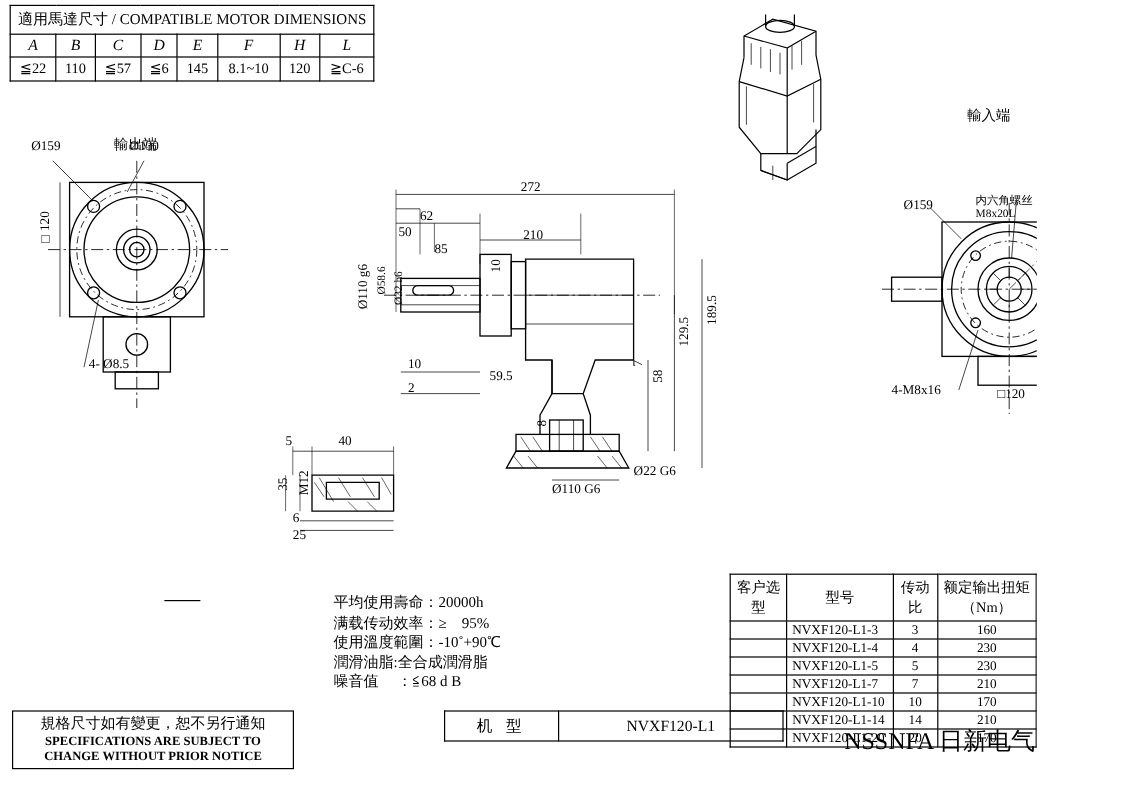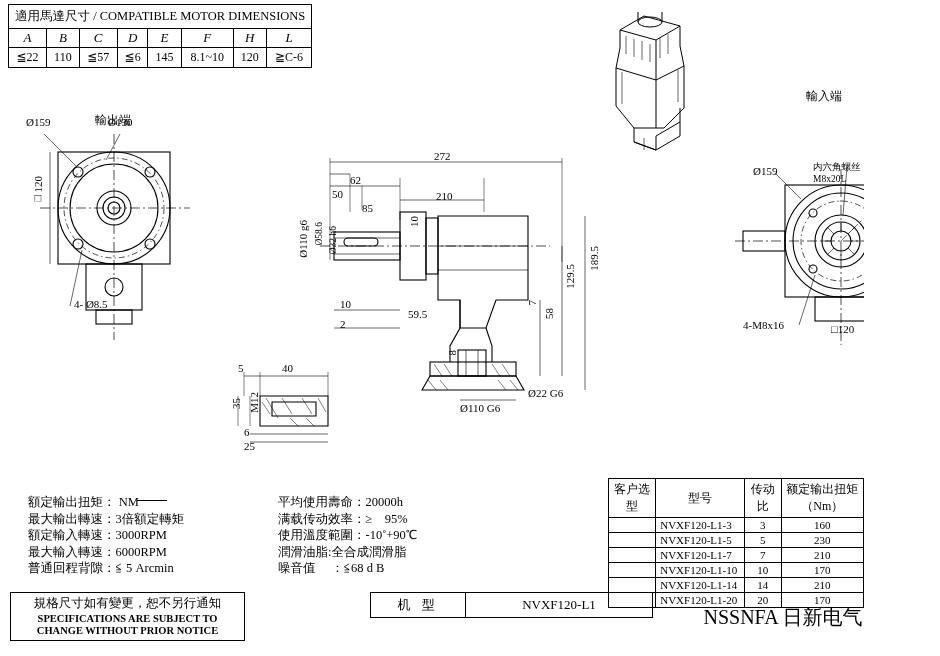--- a/index.html
+++ b/index.html
@@ -300,27 +300,20 @@
     </svg>
     <div class="abs lbl" style="left:18px;top:0px;">Ø159</div>
     <div class="abs lbl sm" style="left:78px;top:-4px;white-space:pre;">内六角螺丝
 M8x20L</div>
     <div class="abs lbl" style="left:152px;top:2px;">Ø145</div>
     <div class="abs lbl sm" style="left:152px;top:42px;">45°</div>
     <div class="abs lbl" style="left:8px;top:154px;">4-M8x16</div>
     <div class="abs lbl" style="left:96px;top:158px;">□120</div>
   </div>
 
-  <div class="abs spec" style="left:28px;top:494px;">
-    <div>額定輸出扭矩：          NM</div>
-    <div>最大輸出轉速：3倍額定轉矩</div>
-    <div>額定輸入轉速：3000RPM</div>
-    <div>最大輸入轉速：6000RPM</div>
-    <div>普通回程背隙：≦ 5 Arcmin</div>
-  </div>
   <div class="abs" style="left:137px;top:500px;width:30px;border-bottom:1.2px solid #000;"></div>
 
   <div class="abs spec" style="left:278px;top:494px;">
     <div>平均使用壽命：20000h</div>
     <div>满载传动效率：≥　95%</div>
     <div>使用溫度範圍：-10˚+90℃</div>
     <div>潤滑油脂:全合成潤滑脂</div>
     <div>噪音值　 ：≦68 d B</div>
   </div>
 
@@ -333,20 +326,26 @@
       <th style="width:104px">额定输出扭矩（Nm）</th>
     </tr>
     <tr>
       <td>&nbsp;</td>
       <td style="text-align:left">NVXF120-L1-3</td>
       <td>3</td>
       <td>160</td>
     </tr>
     <tr>
       <td>&nbsp;</td>
+      <td style="text-align:left">NVXF120-L1-4</td>
+      <td>4</td>
+      <td>230</td>
+    </tr>
+    <tr>
+      <td>&nbsp;</td>
       <td style="text-align:left">NVXF120-L1-5</td>
       <td>5</td>
       <td>230</td>
     </tr>
     <tr>
       <td>&nbsp;</td>
       <td style="text-align:left">NVXF120-L1-7</td>
       <td>7</td>
       <td>210</td>
     </tr>

